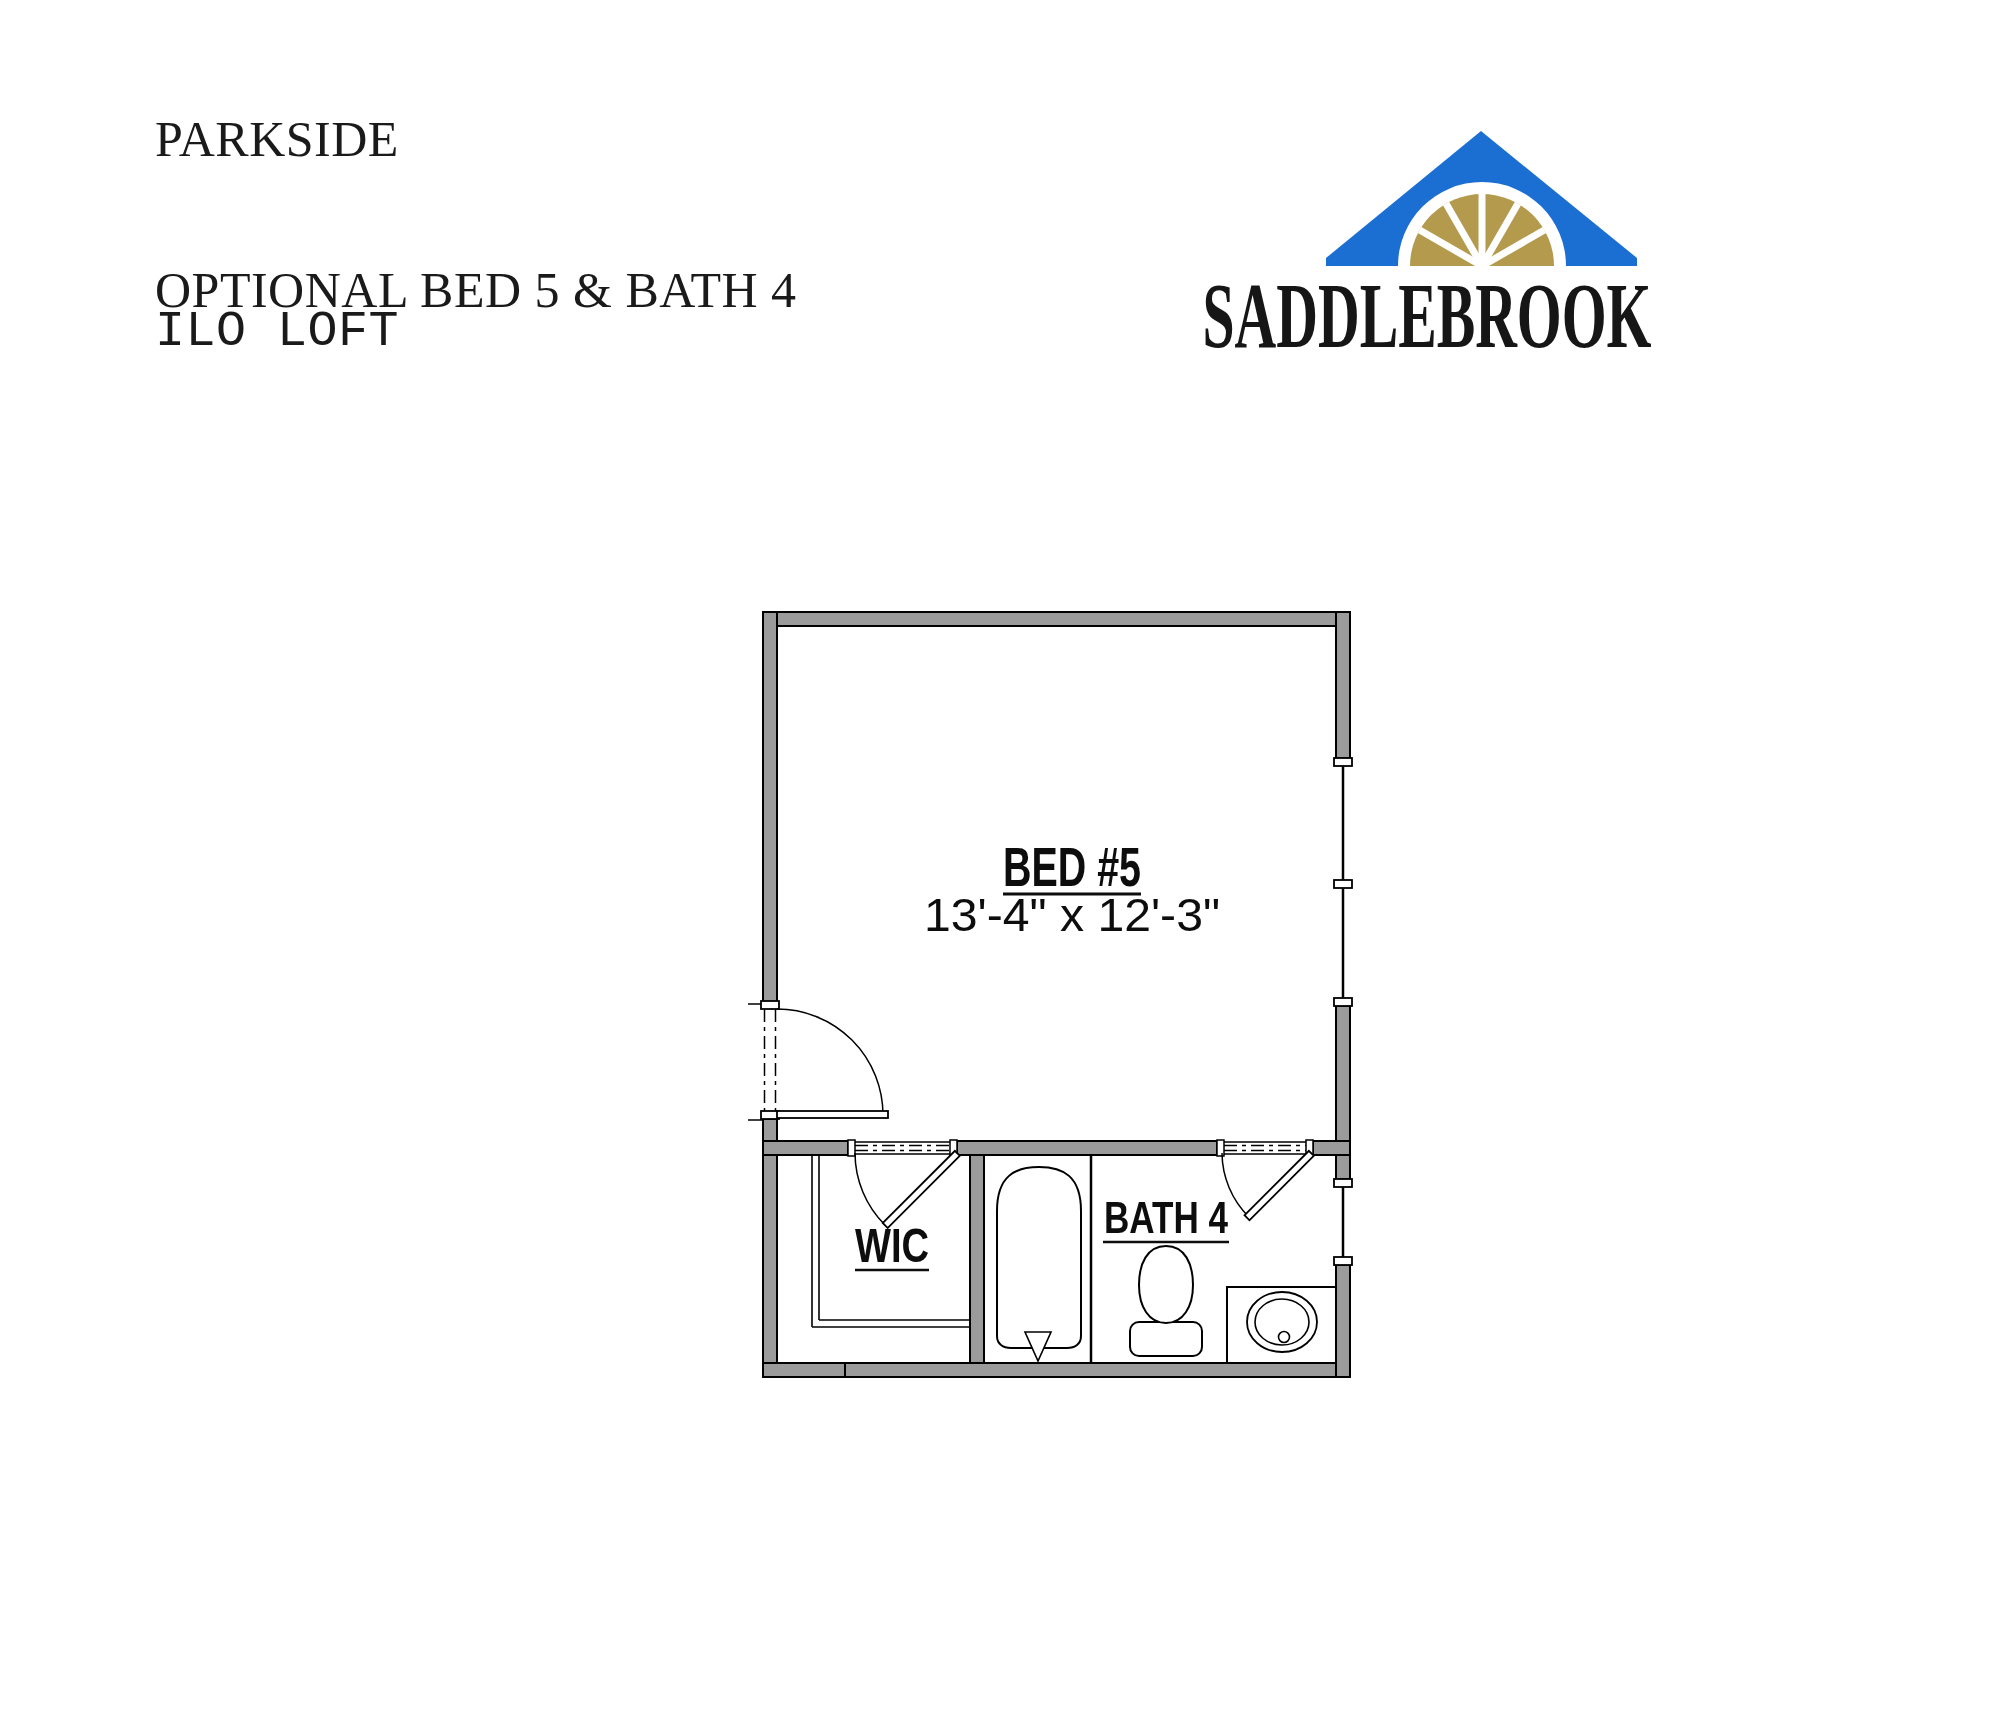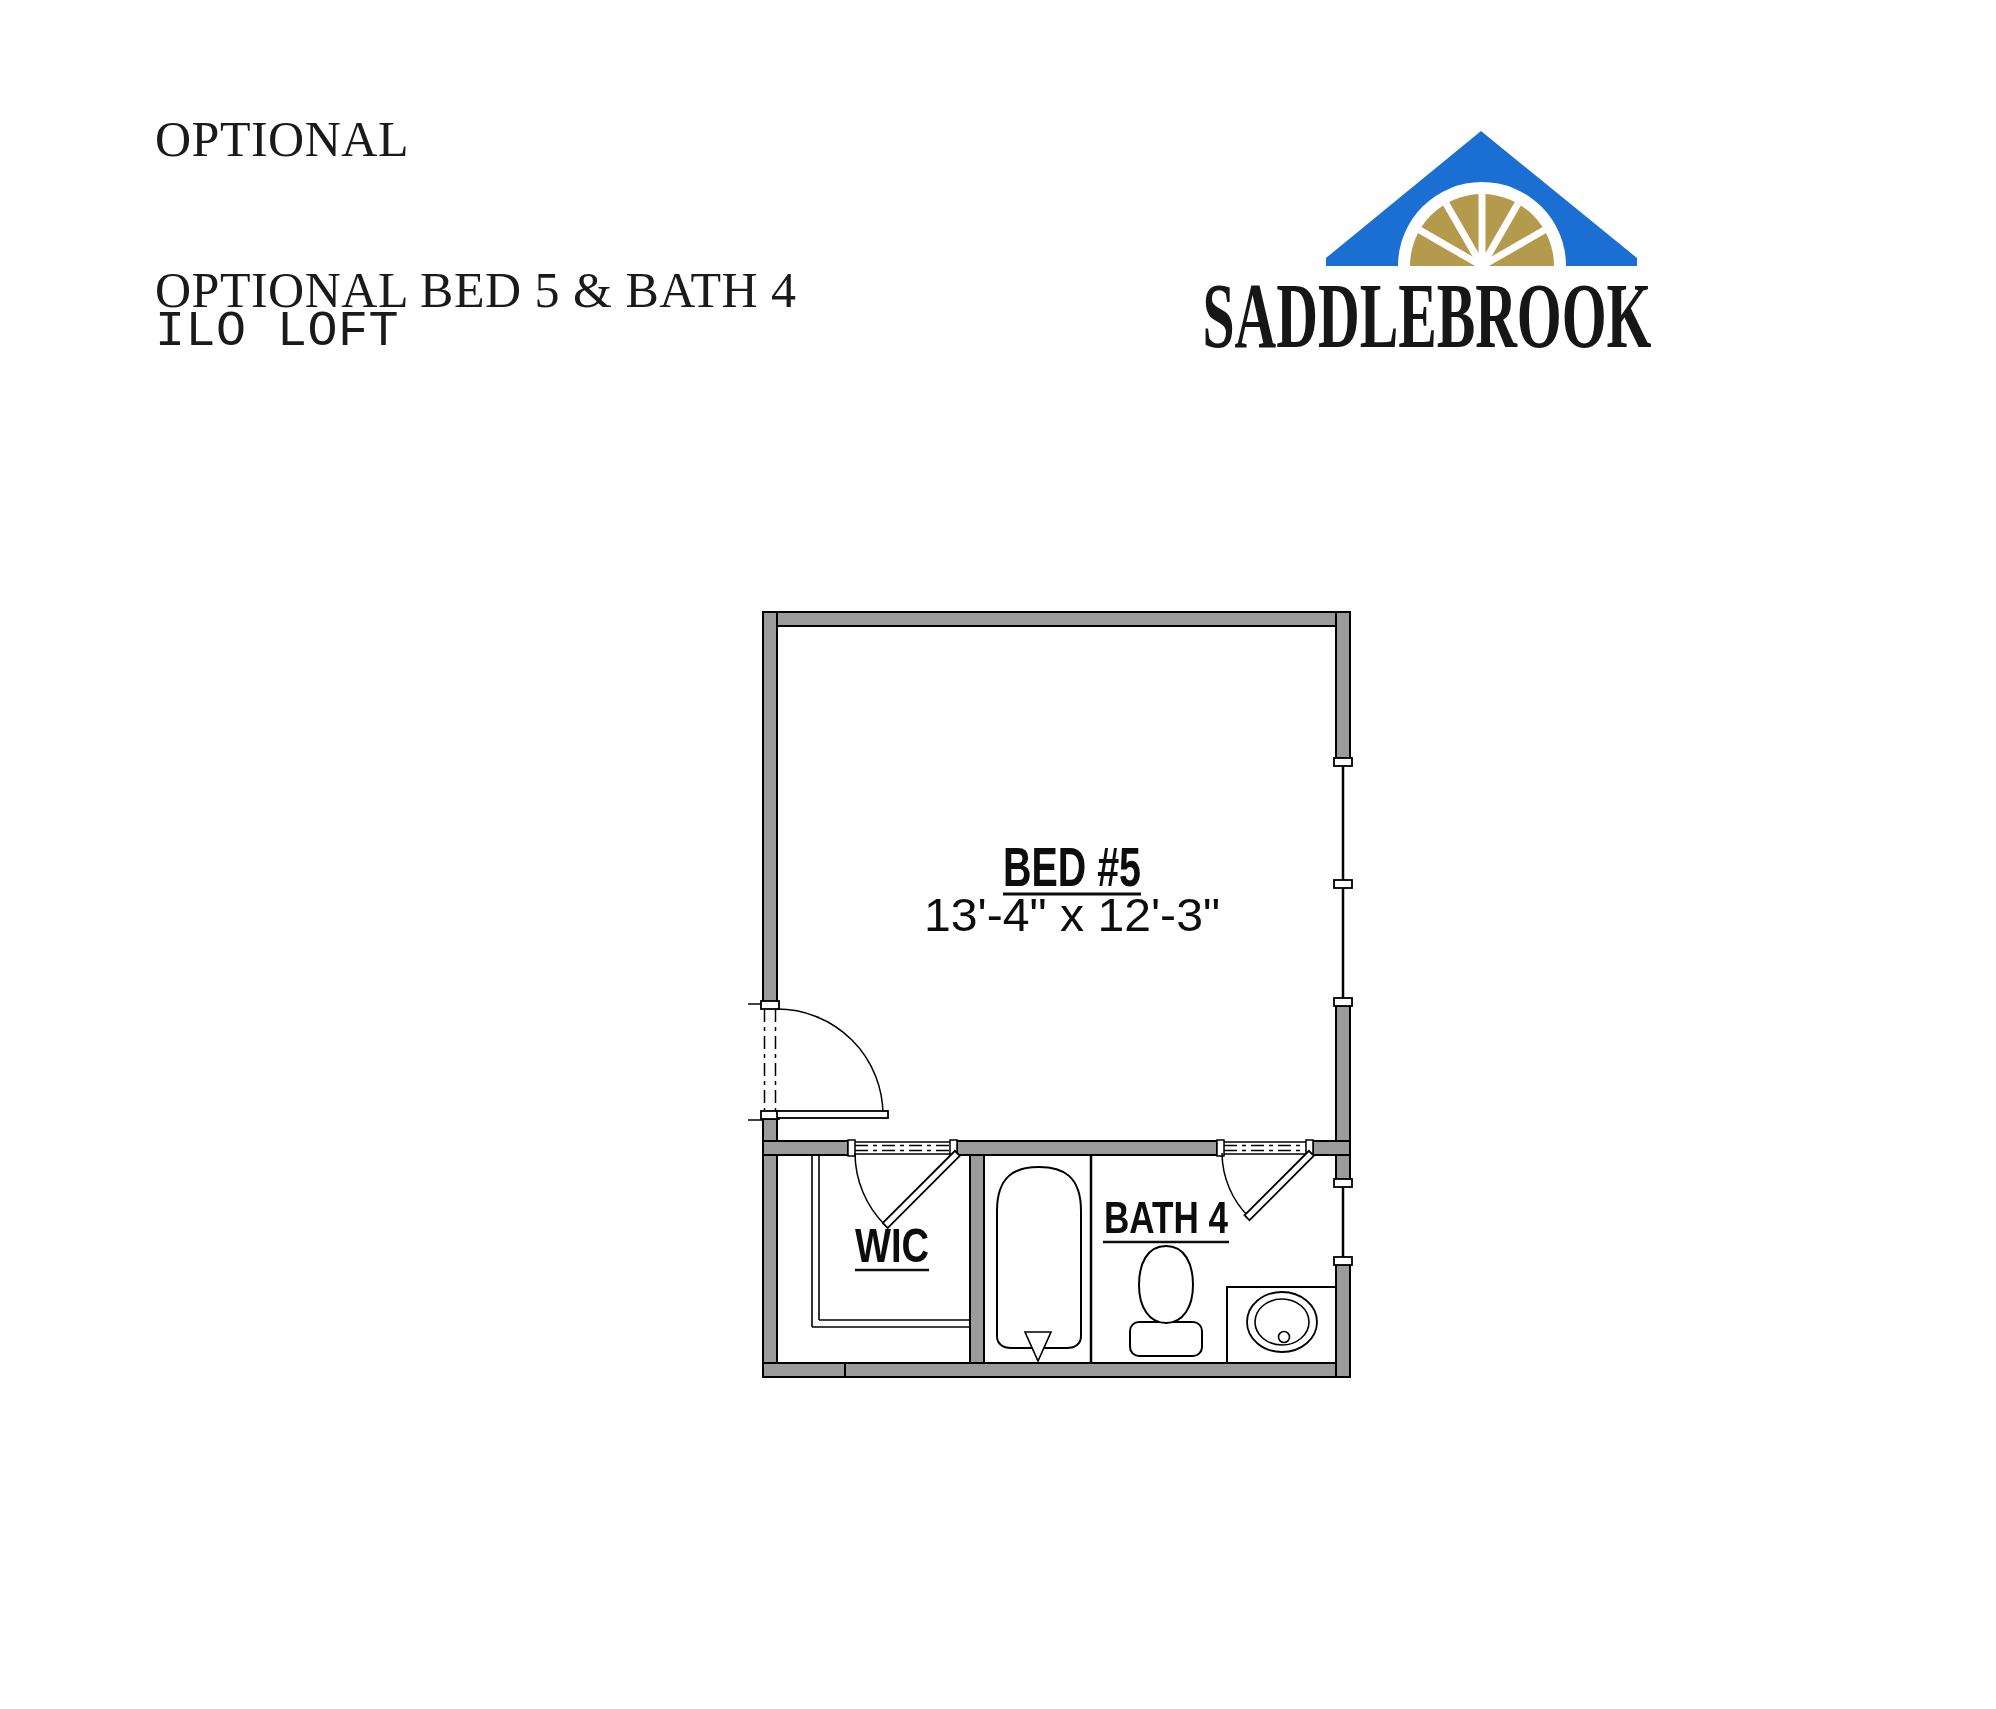--- a/index.html
+++ b/index.html
@@ -14,21 +14,21 @@
   }
   #t1{top:110px;}
   #t2{top:261px;}
   #t3{top:303px;font-family:Liberation Mono, monospace;}
   svg text{font-family:"Liberation Sans", sans-serif;}
   svg .brand{font-family:"Liberation Serif", serif;font-weight:bold;}
 </style>
 </head>
 <body>
 
-<div class="title-line" id="t1">OPTIONAL</div>
+<div class="title-line" id="t1">PARKSIDE</div>
 <div class="title-line" id="t2">OPTIONAL BED 5 &amp; BATH 4</div>
 <div class="title-line" id="t3">ILO LOFT</div>
 
 <svg width="1996" height="1709" viewBox="0 0 1996 1709" style="position:absolute;left:0;top:0;" xmlns="http://www.w3.org/2000/svg">
 
   <g>
     <polygon points="1481,131 1637,258 1637,266 1326,266 1326,258" fill="#1c6fd2"></polygon>
     <path d="M 1398 266 A 84 84 0 0 1 1566 266 Z" fill="#ffffff"></path>
     <path d="M 1410 266 A 72 72 0 0 1 1554 266 Z" fill="#b39a4d"></path>
     <g stroke="#ffffff" stroke-width="7">

